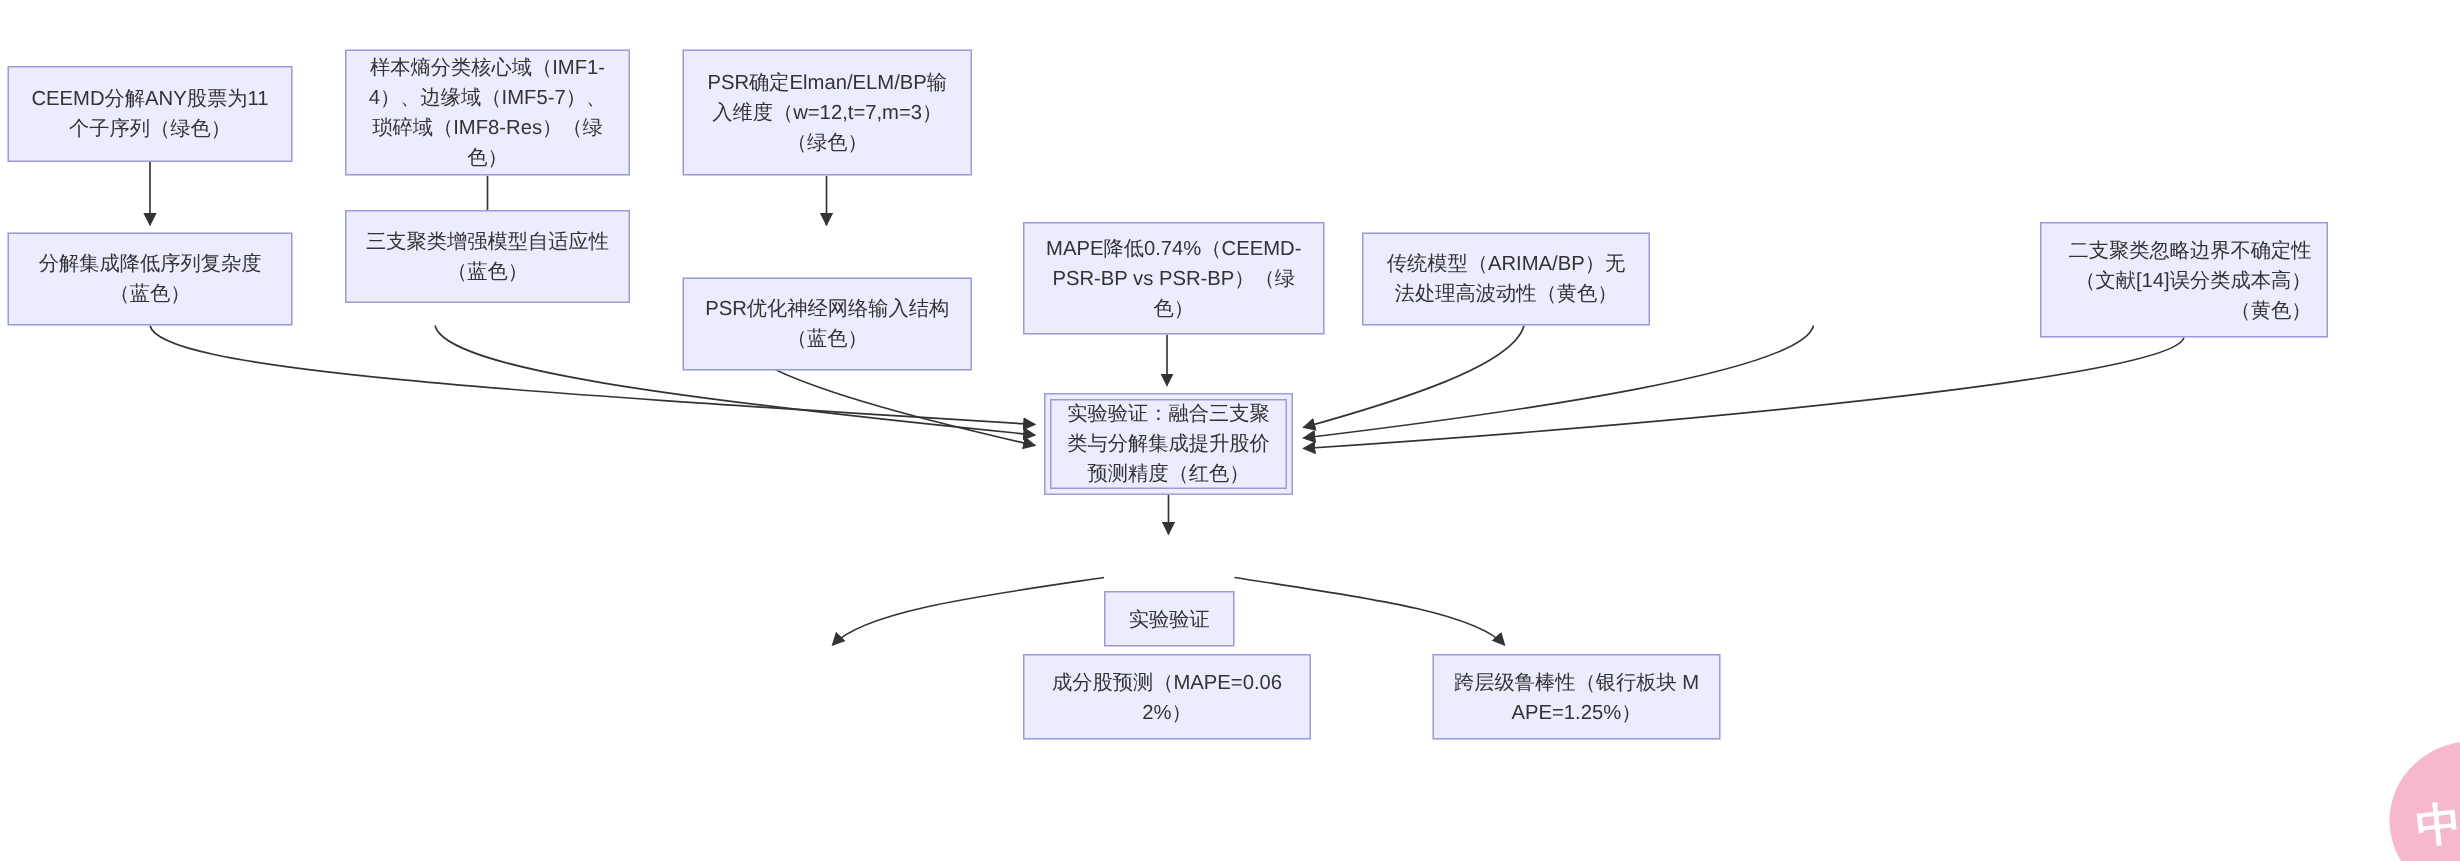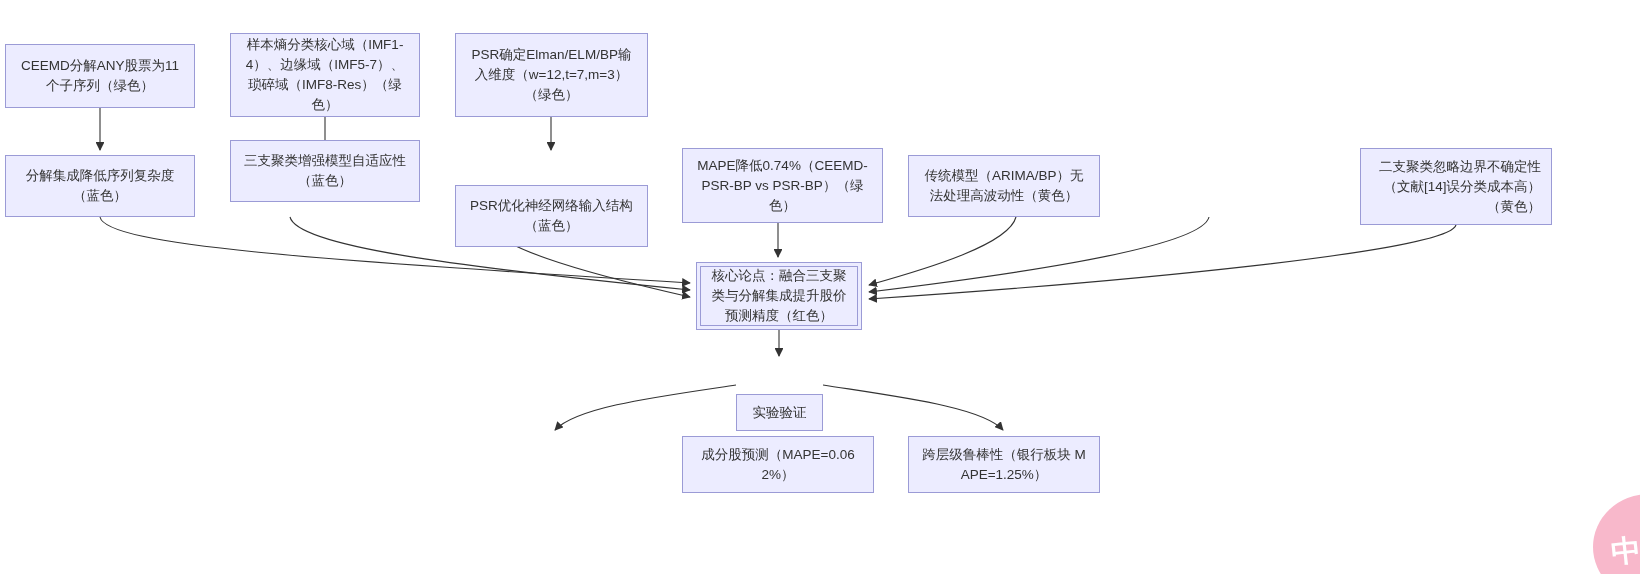--- a/index.html
+++ b/index.html
@@ -39,21 +39,21 @@
   .n-core{left:696px;top:262px;width:166px;height:68px;padding:4px 12px;}
   .n-core::before{
     content:"";position:absolute;inset:3px;
     border:1px solid #9b9bd6;pointer-events:none;
   }
   
   .n-exp{left:736px;top:362px;width:87px;height:37px;margin-top:32px;}
   
   .n-c1{left:457px; top:436px; width:191px; height:57px;}
   .n-c2{left:682px; top:436px; width:192px; height:57px;}
-  .n-c3{left:908px; top:436px; width:192px; height:57px;justify-content:flex-end;}
+  .n-c3{left:955px; top:436px; width:192px; height:57px;justify-content:flex-end;}
 
   
   .translate-badge{
     position:absolute;left:1593px;top:494px;width:112px;height:106px;
     background:#f8b8cb;border-radius:50%;
     display:flex;align-items:center;justify-content:flex-start;
     cursor:pointer;
   }
   .translate-badge .glyph{
     color:#ffffff;font-weight:bold;font-size:30px;line-height:30px;
@@ -119,21 +119,21 @@
       <span>MAPE降低0.74%（CEEMD-PSR-BP vs PSR-BP）（绿色）</span>
     </div>
   <div class="node n-b5">
       <span>传统模型（ARIMA/BP）无法处理高波动性（黄色）</span>
     </div>
   <div class="node n-b7">
       <span>二支聚类忽略边界不确定性（文献[14]误分类成本高）（黄色）</span>
     </div>
 
   <div class="node n-core">
-      <span>核心论点：融合三支聚类与分解集成提升股价预测精度（红色）</span>
+      <span>实验验证：融合三支聚类与分解集成提升股价预测精度（红色）</span>
     </div>
 
   <div class="node n-exp">
       <span>实验验证</span>
     </div>
 
   <div class="node n-c2">
       <span>成分股预测（MAPE=0.062%）</span>
     </div>
   <div class="node n-c3">

